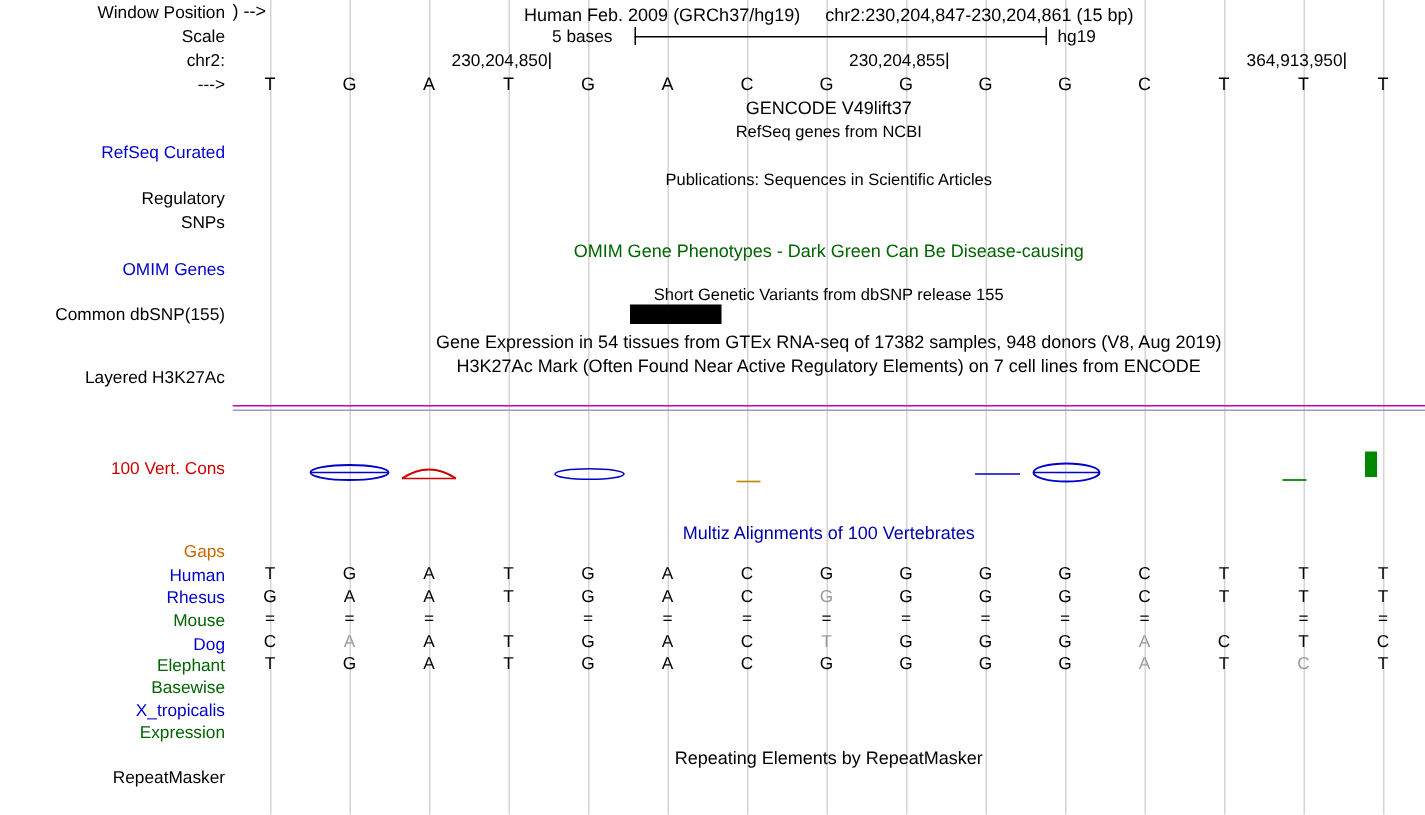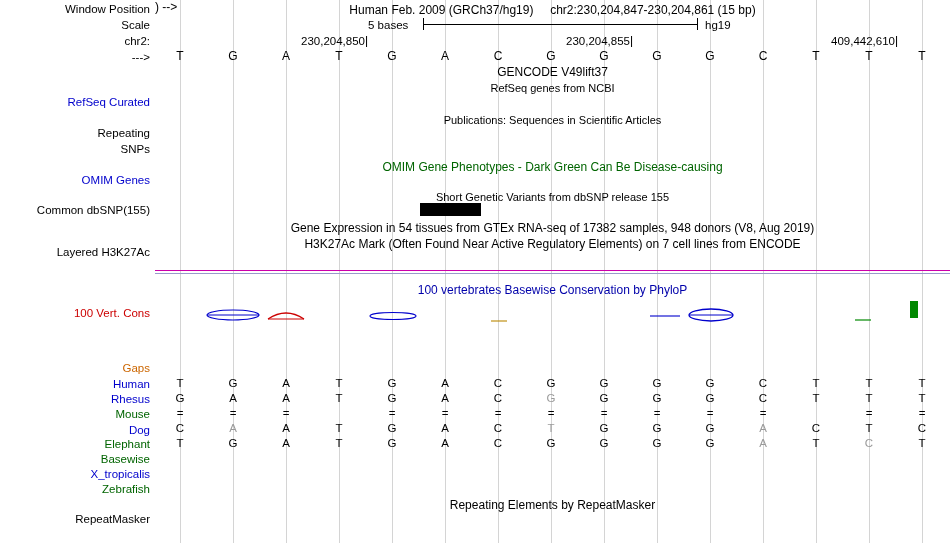--- a/index.html
+++ b/index.html
@@ -183,37 +183,37 @@
     <div class="gridline" style="left:767px"></div>
   </div>
 
   <div class="labels">
     <div class="lbl" style="top:3px">Window Position</div>
     <div class="lbl" style="top:19px">Scale</div>
     <div class="lbl" style="top:35px">chr2:</div>
     <div class="lbl" style="top:51px">---&gt;</div>
 
     <div class="lbl blue" style="top:96px">RefSeq Curated</div>
-    <div class="lbl" style="top:127px">Repeating</div>
+    <div class="lbl" style="top:127px">Regulatory</div>
     <div class="lbl" style="top:143px">SNPs</div>
     <div class="lbl blue" style="top:174px">OMIM Genes</div>
     <div class="lbl" style="top:204px">Common dbSNP(155)</div>
     <div class="lbl" style="top:246px">Layered H3K27Ac</div>
     <div class="lbl" style="top:307px; color:#cc0000">100 Vert. Cons</div>
 
     <div class="lbl orange" style="top:362px">Gaps</div>
 
     <div class="lbl blue" style="top:378px">Human</div>
     <div class="lbl blue" style="top:393px">Rhesus</div>
     <div class="lbl green" style="top:408px">Mouse</div>
     <div class="lbl blue" style="top:424px">Dog</div>
     <div class="lbl green" style="top:438px">Elephant</div>
     <div class="lbl green" style="top:453px">Basewise</div>
     <div class="lbl blue" style="top:468px">X_tropicalis</div>
-    <div class="lbl green" style="top:483px">Zebrafish</div>
+    <div class="lbl green" style="top:483px">Expression</div>
 
     <div class="lbl" style="top:513px">RepeatMasker</div>
   </div>
 
   <div class="tracks">
 
     
     <div class="centered ttl" style="top:3px">
       <span>Human Feb. 2009 (GRCh37/hg19)</span>
       &nbsp;&nbsp;&nbsp;
@@ -228,21 +228,21 @@
         <div class="cap" style="left:0"></div>
         <div class="cap" style="left:274px"></div>
       </div>
       <div class="scaletext" style="left:550px; top:1px;">hg19</div>
     </div>
 
     
     <div class="tickwrap" style="top:35px">
       <div class="tick" style="left:212px"><span>230,204,850</span><span class="bar"></span></div>
       <div class="tick" style="left:477px"><span>230,204,855</span><span class="bar"></span></div>
-      <div class="tick" style="left:742px"><span>409,442,610</span><span class="bar"></span></div>
+      <div class="tick" style="left:742px"><span>364,913,950</span><span class="bar"></span></div>
     </div>
 
     ) --&gt;
     <div class="baserow seqrow" style="top:49px">
       <span style="left:25px">T</span>
       <span style="left:78px">G</span>
       <span style="left:131px">A</span>
       <span style="left:184px">T</span>
       <span style="left:237px">G</span>
       <span style="left:290px">A</span>
@@ -273,21 +273,20 @@
 
     
     <div class="centered ttl" style="top:221px">Gene Expression in 54 tissues from GTEx RNA-seq of 17382 samples, 948 donors (V8, Aug 2019)</div>
     <div class="centered ttl" style="top:237px">H3K27Ac Mark (Often Found Near Active Regulatory Elements) on 7 cell lines from ENCODE</div>
 
     
     <div class="hline magenta" style="top:270px"></div>
     <div class="hline" style="top:273px; background:#9999cc;"></div>
 
     
-    <div class="centered ttl blue" style="top:283px">100 vertebrates Basewise Conservation by PhyloP</div>
 
     
     <div class="cons" style="top:296px; height:40px;">
       <svg width="795" height="40">
 
         <line x1="0" y1="20" x2="795" y2="20" stroke="#ffffff" stroke-width="0"></line>
 
         <ellipse cx="78" cy="19" rx="26" ry="5" fill="none" stroke="#0000cc" stroke-width="1.2"></ellipse>
         <line x1="52" y1="19" x2="104" y2="19" stroke="#0000cc" stroke-width="1"></line>
         <path d="M113,23 Q131,11 149,23" fill="none" stroke="#cc0000" stroke-width="1.3"></path>
@@ -298,20 +297,21 @@
         <ellipse cx="556" cy="19" rx="22" ry="6" fill="none" stroke="#0000cc" stroke-width="1.3"></ellipse>
         <line x1="534" y1="19" x2="578" y2="19" stroke="#0000cc" stroke-width="1"></line>
         <line x1="700" y1="24" x2="716" y2="24" stroke="#008800" stroke-width="1.2"></line>
         <rect x="755" y="5" width="8" height="17" fill="#008800"></rect>
       </svg>
       <div class="consaxis" style="left:-35px; top:-12px;">4.88 _</div>
       <div class="consaxis" style="left:-31px; top:15px;">-4.5 _</div>
     </div>
 
     
+    <div class="centered ttl blue" style="top:348px">Multiz Alignments of 100 Vertebrates</div>
 
     
     
     <div class="alignrow" style="top:377px">
       <span class="al-dark" style="left:25px">T</span>
       <span class="al-dark" style="left:78px">G</span>
       <span class="al-dark" style="left:131px">A</span>
       <span class="al-dark" style="left:184px">T</span>
       <span class="al-dark" style="left:237px">G</span>
       <span class="al-dark" style="left:290px">A</span>

